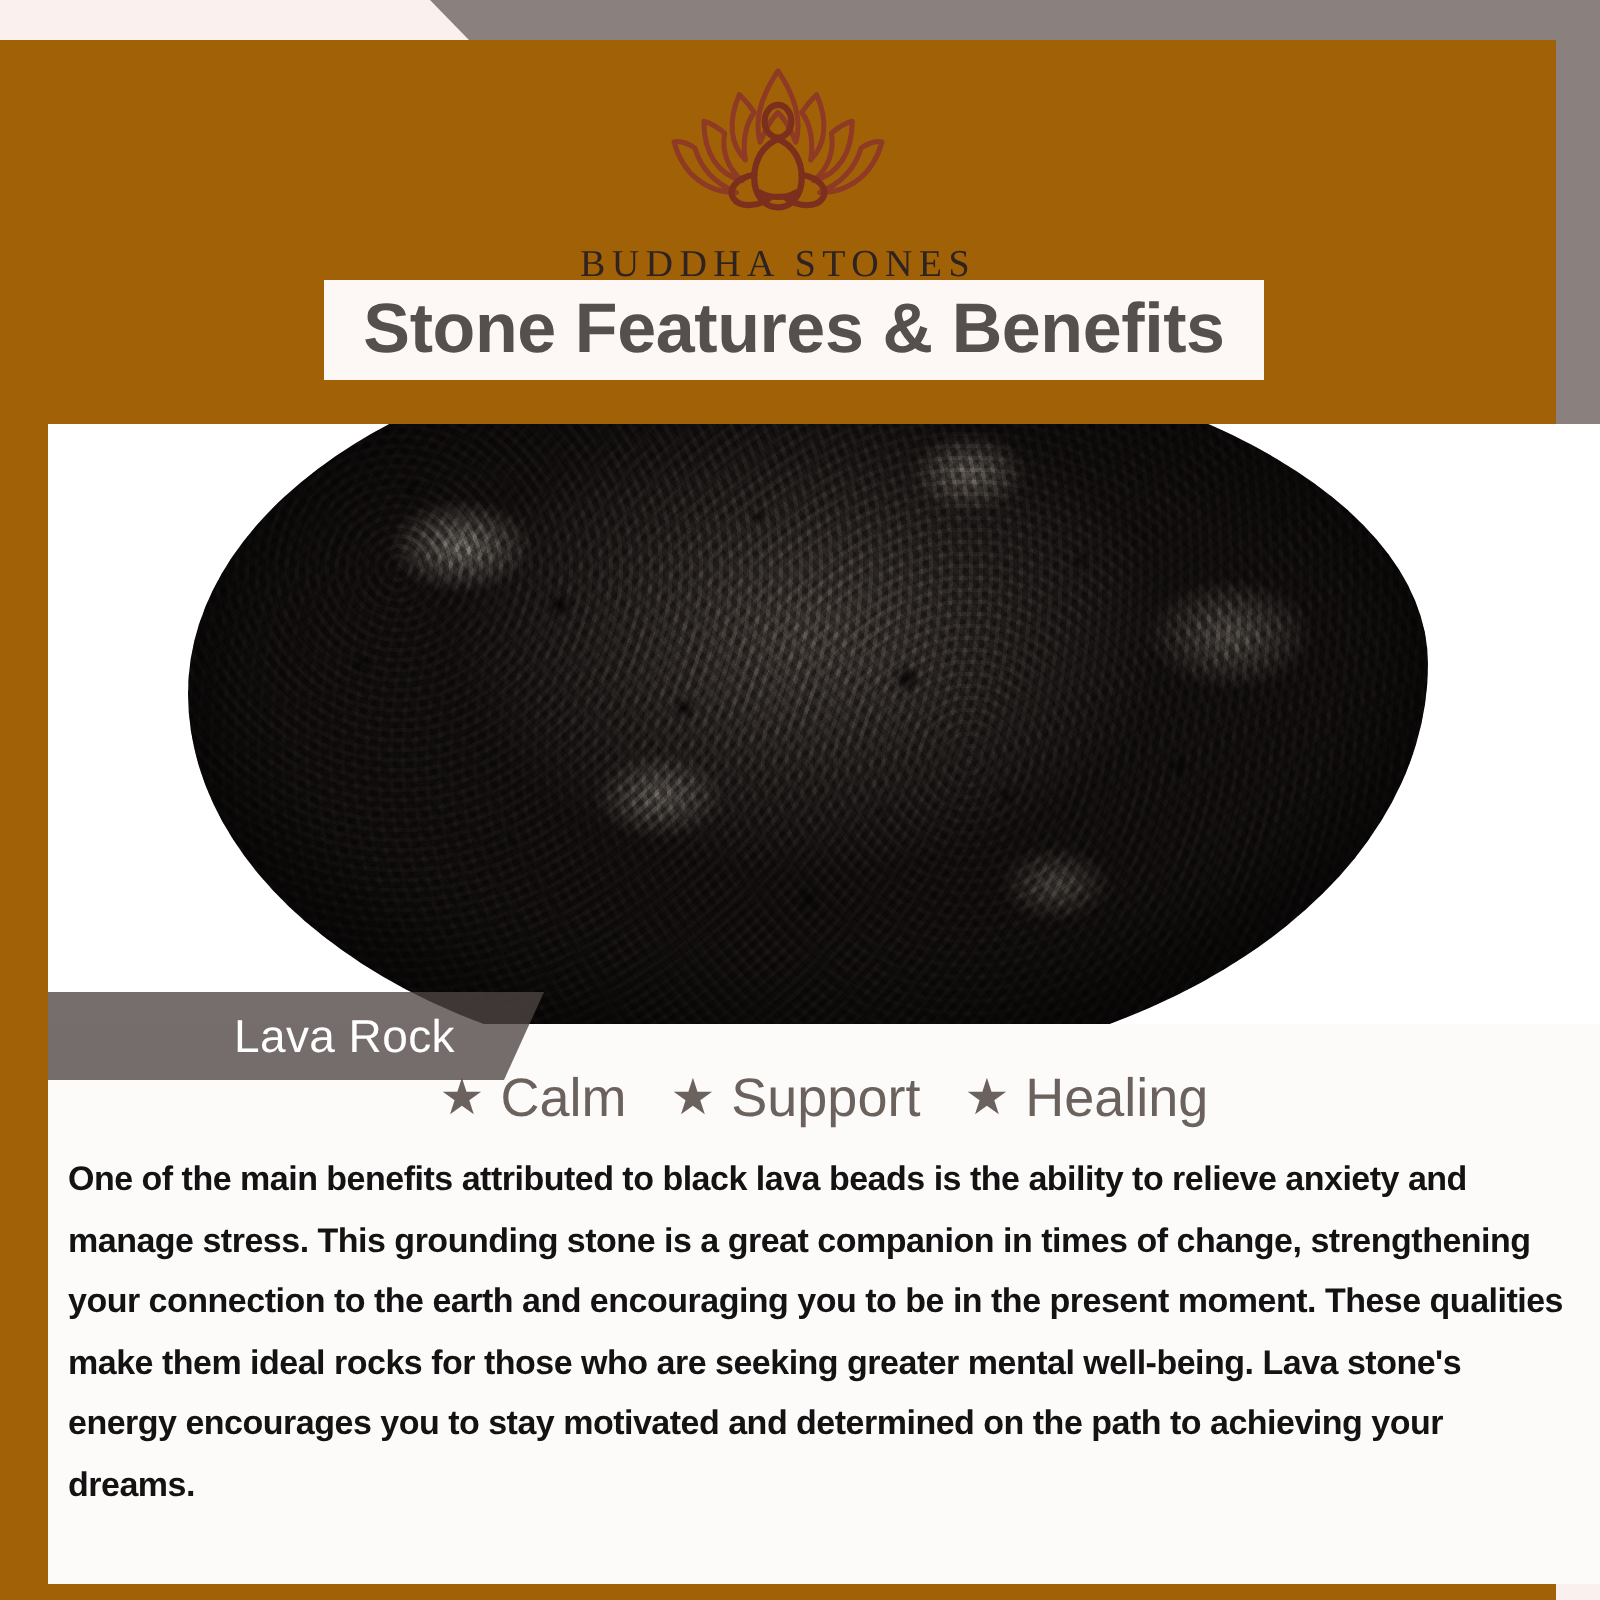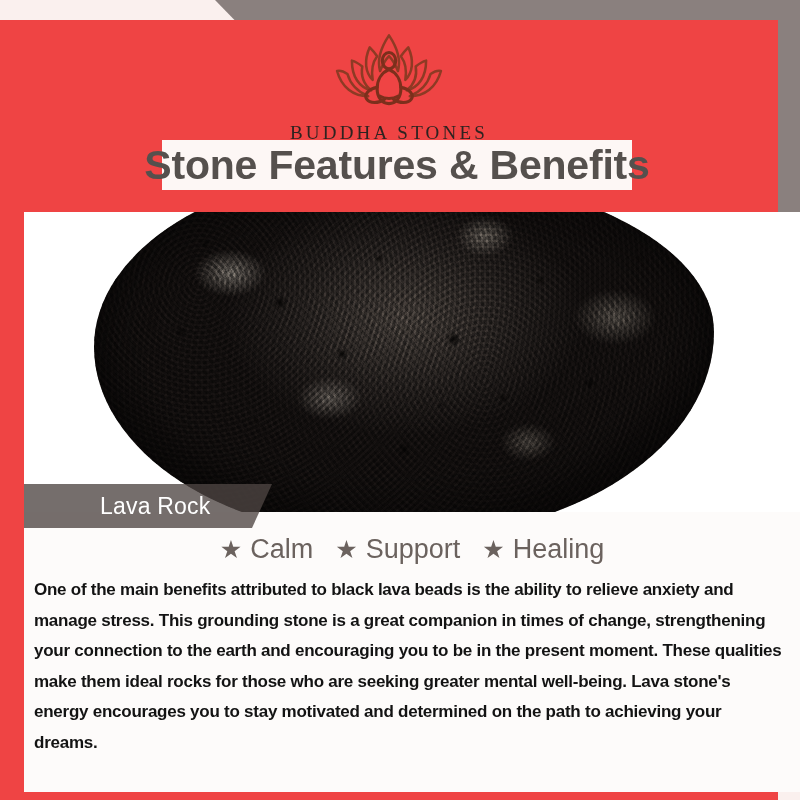--- a/index.html
+++ b/index.html
@@ -60,21 +60,21 @@
     clip-path: polygon(0 0, 612px 0, 575px 38px, 0 38px);
   }
 
   
   .sheet {
     position: absolute;
     left: 0;
     top: 20px;
     width: 778px;
     height: 780px;
-    background: #ef4444;
+    background: #a16207;
   }
 
   
   .brand {
     position: absolute;
     left: 0;
     top: 0;
     width: 778px;
     text-align: center;
     padding-top: 8px;
@@ -100,21 +100,21 @@
     top: 140px;
     width: 470px;
     height: 50px;
     background: #fdf7f5;
     display: flex;
     align-items: center;
     justify-content: center;
     z-index: 4;
   }
   .title-text {
-    font-size: 41px;
+    font-size: 35px;
     font-weight: bold;
     color: #55504d;
     letter-spacing: -0.2px;
     white-space: nowrap;
   }
 
   
   .photo-wrap {
     position: absolute;
     left: 24px;
@@ -165,28 +165,29 @@
       repeating-linear-gradient(48deg, rgba(0,0,0,0.24) 0 3px, rgba(190,182,172,0.07) 3px 6px),
       repeating-linear-gradient(-37deg, rgba(0,0,0,0.20) 0 2px, rgba(205,198,188,0.06) 2px 5px);
     opacity: 0.92;
     mix-blend-mode: overlay;
   }
 
   
   .caption-bar {
     position: absolute;
     left: 24px;
-    top: 464px;
+    top: 476px;
     width: 248px;
     height: 44px;
     background: rgba(78,69,66,0.78);
     clip-path: polygon(0 0, 248px 0, 228px 44px, 0 44px);
     display: flex;
     align-items: center;
     z-index: 3;
+    padding-left: 17px;
   }
   .caption-text {
     color: #ffffff;
     font-size: 23px;
     padding-left: 76px;
     letter-spacing: 0.2px;
   }
 
   
   .body-card {

